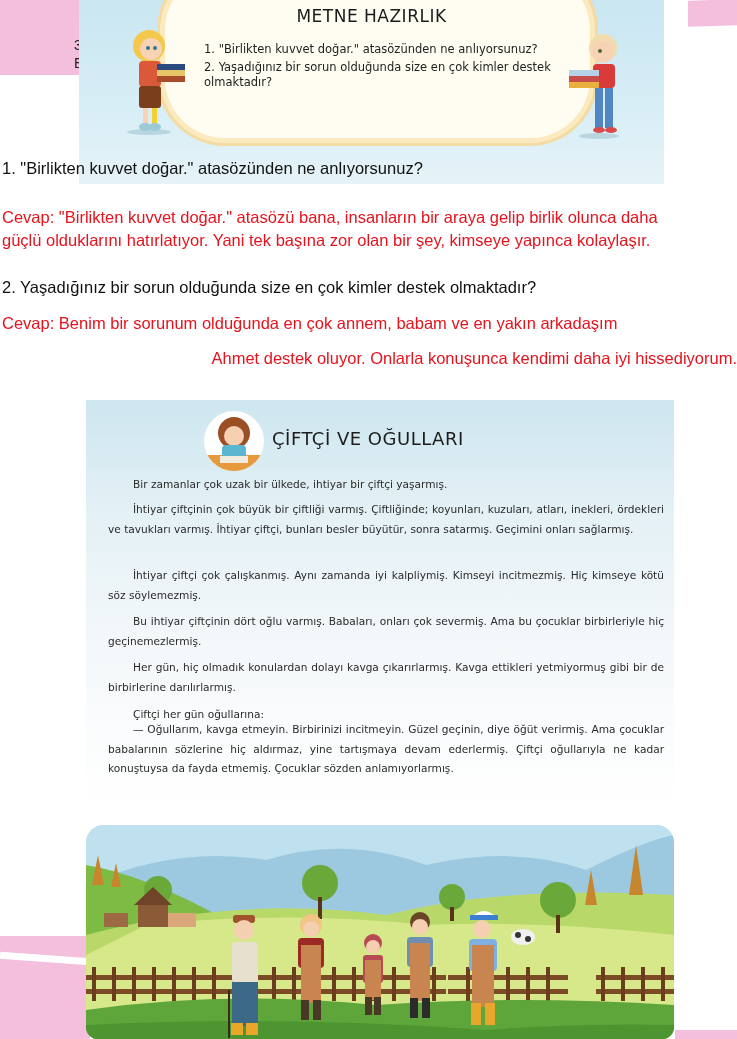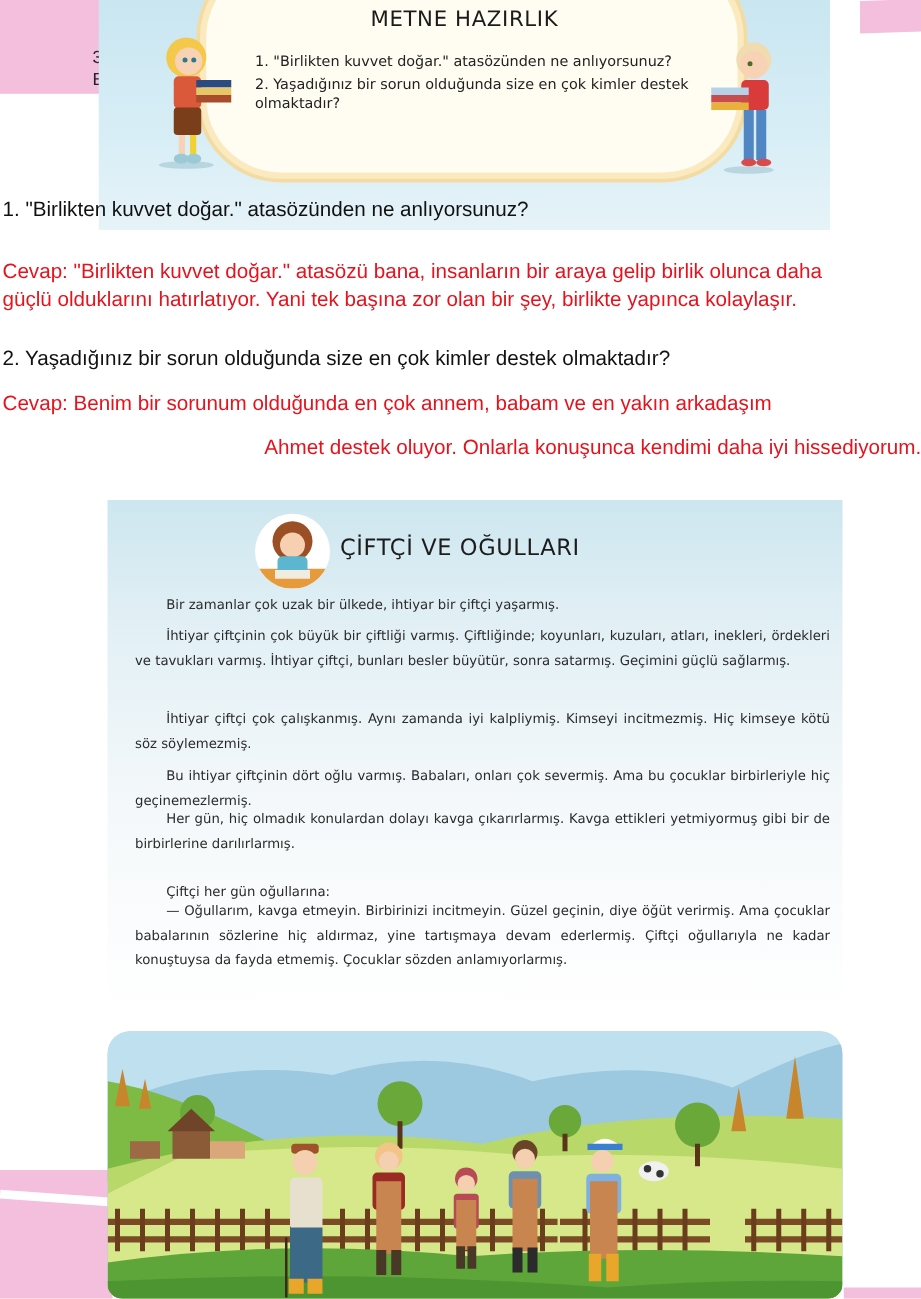--- a/index.html
+++ b/index.html
@@ -114,43 +114,43 @@
       <rect x="28" y="58" width="8" height="40" fill="#4f86c3"></rect>
       <rect x="38" y="58" width="8" height="40" fill="#4f86c3"></rect>
       <ellipse cx="32" cy="100" rx="6" ry="3" fill="#d94b4b"></ellipse>
       <ellipse cx="44" cy="100" rx="6" ry="3" fill="#d94b4b"></ellipse>
     </svg>
   </div>
 </div>
 
 <div class="qa q" style="top:157px;">1. "Birlikten kuvvet doğar." atasözünden ne anlıyorsunuz?</div>
 <div class="qa a" style="top:206px;">Cevap: "Birlikten kuvvet doğar." atasözü bana, insanların bir araya gelip birlik olunca daha</div>
-<div class="qa a" style="top:229px;">güçlü olduklarını hatırlatıyor. Yani tek başına zor olan bir şey, birlikte yapınca kolaylaşır.</div>
+<div class="qa a" style="top:229px;">güçlü olduklarını hatırlatıyor. Yani tek başına zor olan bir şey, kimseye yapınca kolaylaşır.</div>
 
 <div class="qa q" style="top:276px;">2. Yaşadığınız bir sorun olduğunda size en çok kimler destek olmaktadır?</div>
 <div class="qa a" style="top:312px;">Cevap: Benim bir sorunum olduğunda en çok annem, babam ve en yakın arkadaşım</div>
 <div class="qa a" style="top:347px;text-align:right;">Ahmet destek oluyor. Onlarla konuşunca kendimi daha iyi hissediyorum.</div>
 
 <div class="story">
   <div class="story-avatar">
     <svg width="60" height="60" viewBox="0 0 60 60">
       <rect x="0" y="44" width="60" height="16" fill="#e69a3c"></rect>
       <circle cx="30" cy="22" r="16" fill="#9b4f25"></circle>
       <circle cx="30" cy="25" r="10" fill="#f7d0b2"></circle>
       <rect x="18" y="34" width="24" height="14" rx="4" fill="#5cb6d0"></rect>
       <rect x="16" y="45" width="28" height="7" fill="#f1ece0"></rect>
     </svg>
   </div>
   <div class="story-title">ÇİFTÇİ VE OĞULLARI</div>
 
   <div class="story-text" style="top:75px;"><span class="indent"></span><span>Bir zamanlar çok uzak bir ülkede, ihtiyar bir çiftçi yaşarmış.</span></div>
-  <div class="story-text" style="top:100px;"><span class="indent"></span><span>İhtiyar çiftçinin çok büyük bir çiftliği varmış. Çiftliğinde; koyunları, kuzuları, atları, inekleri, ördekleri ve tavukları varmış. İhtiyar çiftçi, bunları besler büyütür, sonra satarmış. Geçimini güçlü sağlarmış.</span></div>
+  <div class="story-text" style="top:100px;"><span class="indent"></span><span>İhtiyar çiftçinin çok büyük bir çiftliği varmış. Çiftliğinde; koyunları, kuzuları, atları, inekleri, ördekleri ve tavukları varmış. İhtiyar çiftçi, bunları besler büyütür, sonra satarmış. Geçimini onları sağlarmış.</span></div>
   <div class="story-text" style="top:212px;"><span class="indent"></span><span>Bu ihtiyar çiftçinin dört oğlu varmış. Babaları, onları çok severmiş. Ama bu çocuklar birbirleriyle hiç geçinemezlermiş.</span></div>
   <div class="story-text" style="top:166px;"><span class="indent"></span><span>İhtiyar çiftçi çok çalışkanmış. Aynı zamanda iyi kalpliymiş. Kimseyi incitmezmiş. Hiç kimseye kötü söz söylemezmiş.</span></div>
-  <div class="story-text" style="top:246px;"><span class="indent"></span><span>Her gün, hiç olmadık konulardan dolayı kavga çıkarırlarmış. Kavga ettikleri yetmiyormuş gibi bir de birbirlerine darılırlarmış.</span></div>
+  <div class="story-text" style="top:258px;"><span class="indent"></span><span>Her gün, hiç olmadık konulardan dolayı kavga çıkarırlarmış. Kavga ettikleri yetmiyormuş gibi bir de birbirlerine darılırlarmış.</span></div>
   <div class="story-text" style="top:305px;"><span class="indent"></span><span>Çiftçi her gün oğullarına:</span></div>
   <div class="story-text" style="top:320px;"><span class="indent"></span><span>— Oğullarım, kavga etmeyin. Birbirinizi incitmeyin. Güzel geçinin, diye öğüt verirmiş. Ama çocuklar babalarının sözlerine hiç aldırmaz, yine tartışmaya devam ederlermiş. Çiftçi oğullarıyla ne kadar konuştuysa da fayda etmemiş. Çocuklar sözden anlamıyorlarmış.</span></div>
 </div>
 
 <div class="pink-bl"></div>
 <div class="pink-bl-stripe"></div>
 <div class="pink-br"></div>
 
 <div class="farm">
   <svg width="588" height="214" viewBox="0 0 588 214">

